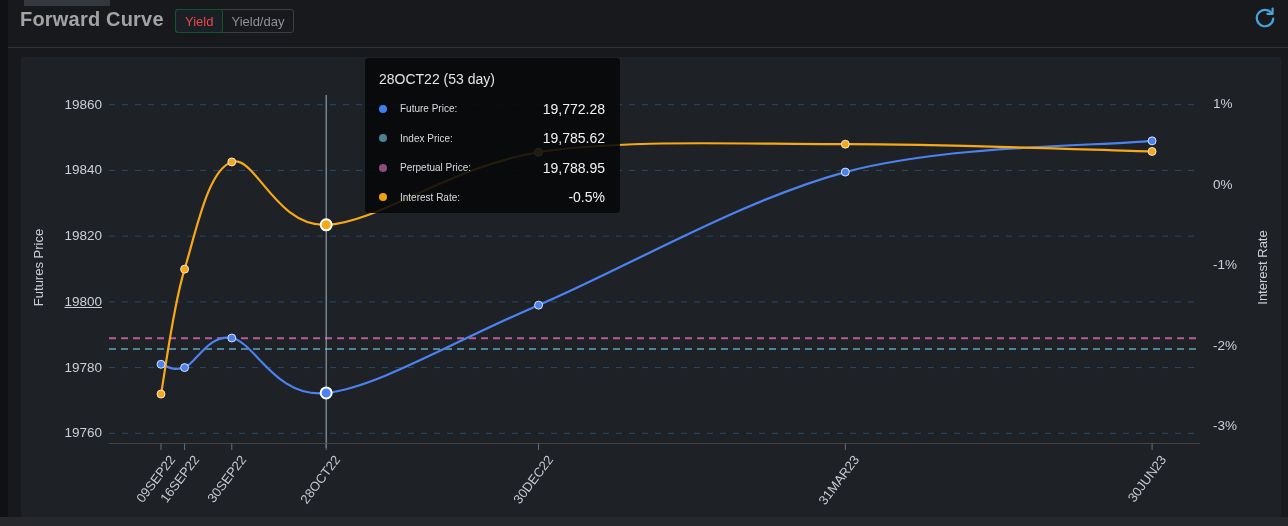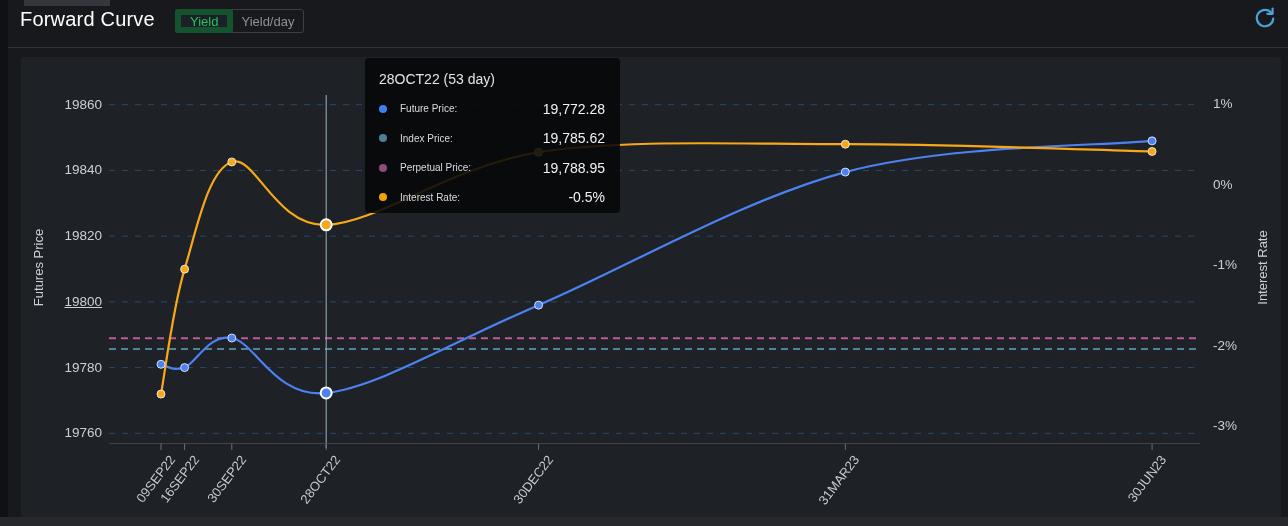--- a/index.html
+++ b/index.html
@@ -4,25 +4,25 @@
 <style>
   html,body{margin:0;padding:0;background:#101114;}
   .page{position:relative;width:1288px;height:526px;overflow:hidden;
         background:#17191d;font-family:"Liberation Sans",sans-serif;
         -webkit-font-smoothing:antialiased;}
   
   .left-strip{position:absolute;left:0;top:0;width:8px;height:517px;background:#0f1114;z-index:6;}
   .top-fragment{position:absolute;left:24px;top:0;width:86px;height:6px;background:#34373c;z-index:1;}
   .header{position:absolute;left:0;top:0;width:100%;height:47px;z-index:5;}
   .header-divider{position:absolute;left:0;top:47px;width:100%;height:1px;background:#2e3137;z-index:5;}
-  .page-title{position:absolute;left:20px;top:8px;font-size:20px;font-weight:400;color:#ffffff;letter-spacing:.2px;}
+  .page-title{position:absolute;left:20px;top:8px;font-size:20px;font-weight:700;color:#a3a3a3;letter-spacing:.2px;}
   .toggle-group{position:absolute;left:175px;top:9px;display:flex;align-items:stretch;
                 border:1px solid #3c4046;border-radius:3px;height:22px;}
   .toggle-btn{display:flex;align-items:center;padding:0 9px;font-size:13px;cursor:pointer;white-space:nowrap;}
-  .toggle-btn.sel{border:6px solid #14532d;border-radius:3px;margin:-1px;color:#22c55e;background:rgba(74,168,207,.05);}
+  .toggle-btn.sel{border:1px solid #14532d;border-radius:3px;margin:-1px;color:#ef4444;background:rgba(74,168,207,.05);}
   .toggle-btn.unsel{color:#8d9096;}
   .refresh-btn{position:absolute;left:1251px;top:4px;width:28px;height:28px;cursor:pointer;}
   
   .panel{position:absolute;left:21px;top:57px;width:1260px;height:460px;background:#1e2126;border-radius:2px;z-index:1;}
   .bottom-band{position:absolute;left:0;top:517px;width:100%;height:9px;background:#26282c;z-index:6;}
   
   .legend{position:absolute;left:33px;top:71px;display:flex;column-gap:17px;align-items:center;z-index:3;}
   .lg{display:flex;align-items:center;gap:9px;cursor:pointer;}
   .lg .sw{display:inline-block;width:14px;height:3px;border-radius:2px;background:#888;}
   .lg .lb{font-size:14px;color:#d4d7db;}

